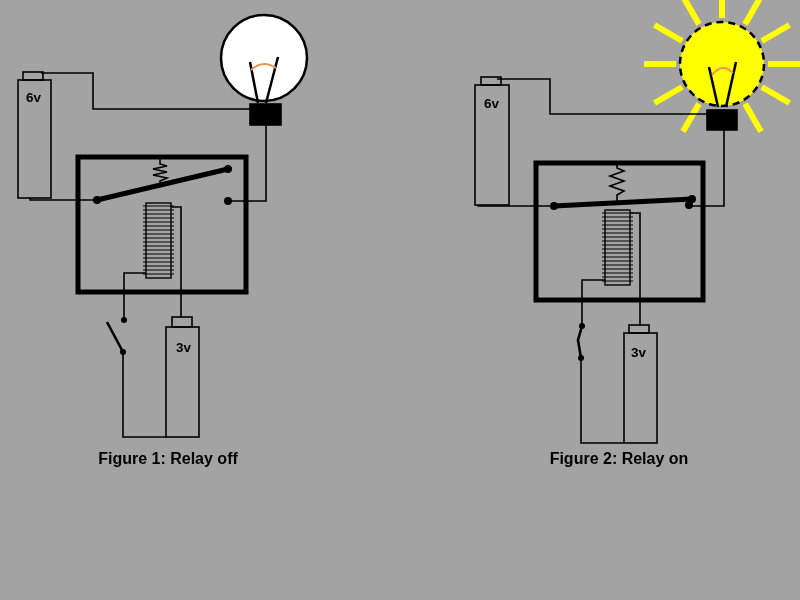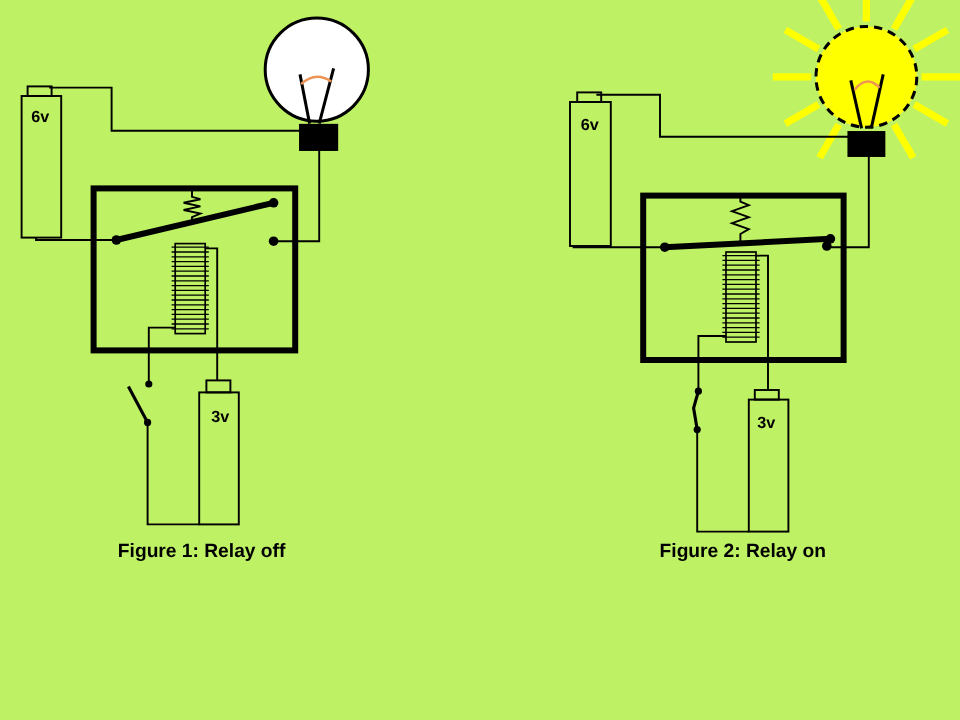--- a/index.html
+++ b/index.html
@@ -1,20 +1,20 @@
 <!DOCTYPE html>
 <html><head>
 <meta charset="utf-8">
 <style>
   html, body { margin: 0; padding: 0; background: #ffffff; }
   .stage {
     position: relative;
     width: 800px;
     height: 600px;
-    background: #bef264;
+    background: #a3a3a3;
     overflow: hidden;
     font-family: "Liberation Sans", sans-serif;
   }
   svg text {
     font-family: "Liberation Sans", sans-serif;
     font-weight: bold;
     fill: #000000;
   }
   .batt-label { font-size: 13.5px; }
   .caption    { font-size: 16px; }

